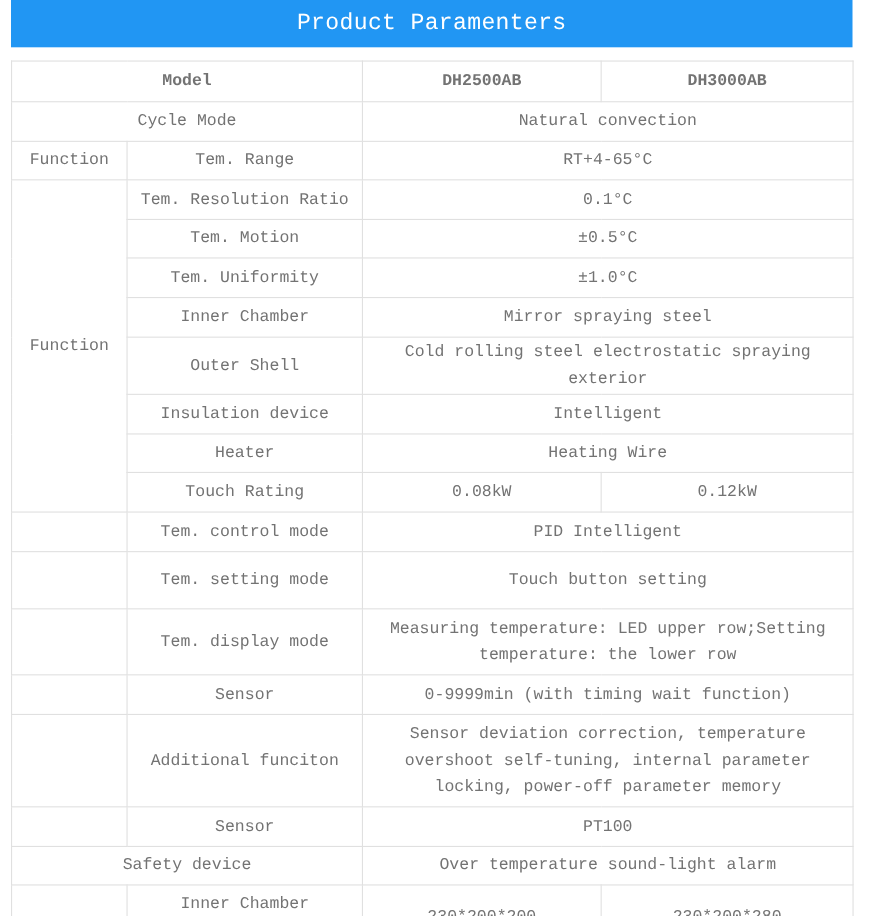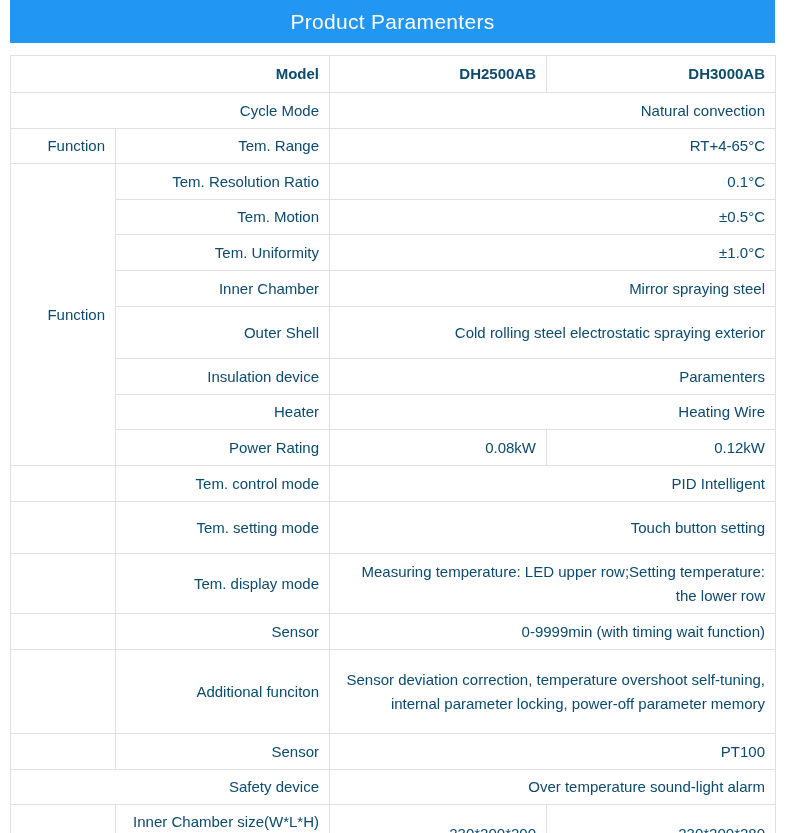--- a/index.html
+++ b/index.html
@@ -2,21 +2,21 @@
 <html><head>
 <meta charset="utf-8">
 <style>
   html, body { margin: 0; padding: 0; background: #ffffff; }
   .page {
     position: relative;
     width: 800px;
     height: 833px;
     overflow: hidden;
     background: #ffffff;
-    font-family: Liberation Sans, sans-serif;
+    font-family: Liberation Mono, monospace;
   }
   .banner {
     position: absolute;
     left: 10px; top: 0;
     width: 765px; height: 43px;
     background: #2196f3;
     color: #ffffff;
     display: flex;
     align-items: center;
     justify-content: center;
@@ -25,25 +25,25 @@
   }
   table.params {
     position: absolute;
     left: 10px; top: 55px;
     width: 765px;
     border-collapse: collapse;
     table-layout: fixed;
   }
   table.params td {
     border: 1px solid #e0e0e0;
-    text-align: right;
+    text-align: center;
     vertical-align: middle;
     font-size: 15px;
     line-height: 24px;
-    color: #0c4a6e;
+    color: #737373;
     padding: 0 10px;
     overflow: hidden;
   }
   td.hdr { font-weight: bold; color: #333333; }
   td.small { font-size: 13px; }
   td.vtop { vertical-align: top; padding-top: 6px; }
 </style>
 </head>
 <body>
 
@@ -91,28 +91,28 @@
       <tr style="height:36px">
         <td>Inner Chamber</td>
         <td colspan="2">Mirror spraying steel</td>
       </tr>
       <tr style="height:52px">
         <td>Outer Shell</td>
         <td colspan="2">Cold rolling steel electrostatic spraying exterior</td>
       </tr>
       <tr style="height:36px">
         <td>Insulation device</td>
-        <td colspan="2">Paramenters</td>
+        <td colspan="2">Intelligent</td>
       </tr>
       <tr style="height:35px">
         <td>Heater</td>
         <td colspan="2">Heating Wire</td>
       </tr>
       <tr style="height:36px">
-        <td>Power Rating</td>
+        <td>Touch Rating</td>
         <td>0.08kW</td>
         <td>0.12kW</td>
       </tr>
       <tr style="height:36px">
         <td></td>
         <td>Tem. control mode</td>
         <td colspan="2">PID Intelligent</td>
       </tr>
       <tr style="height:52px">
         <td></td>

